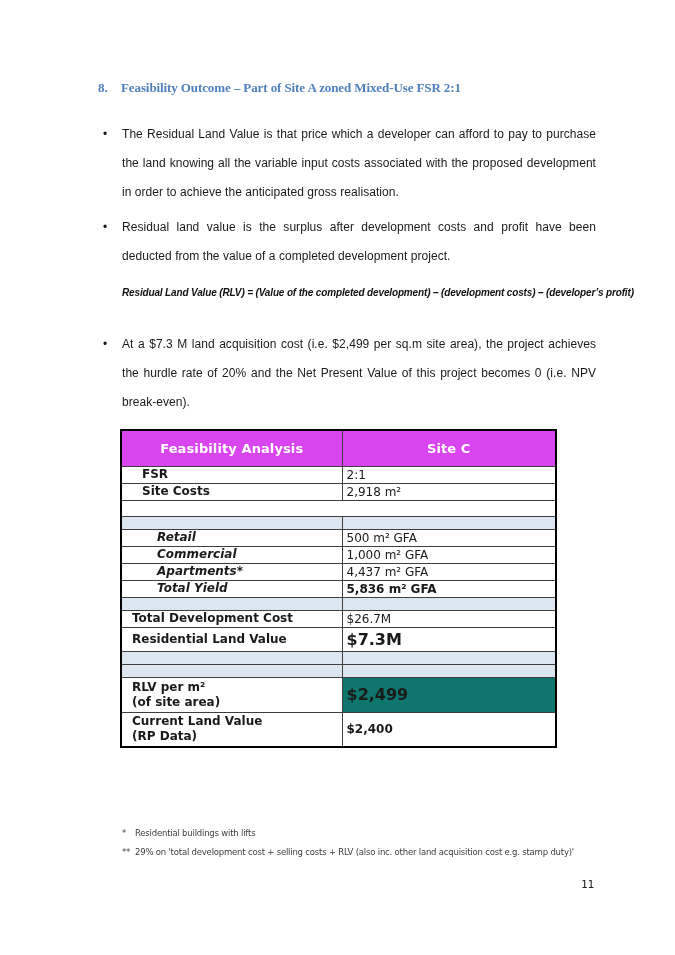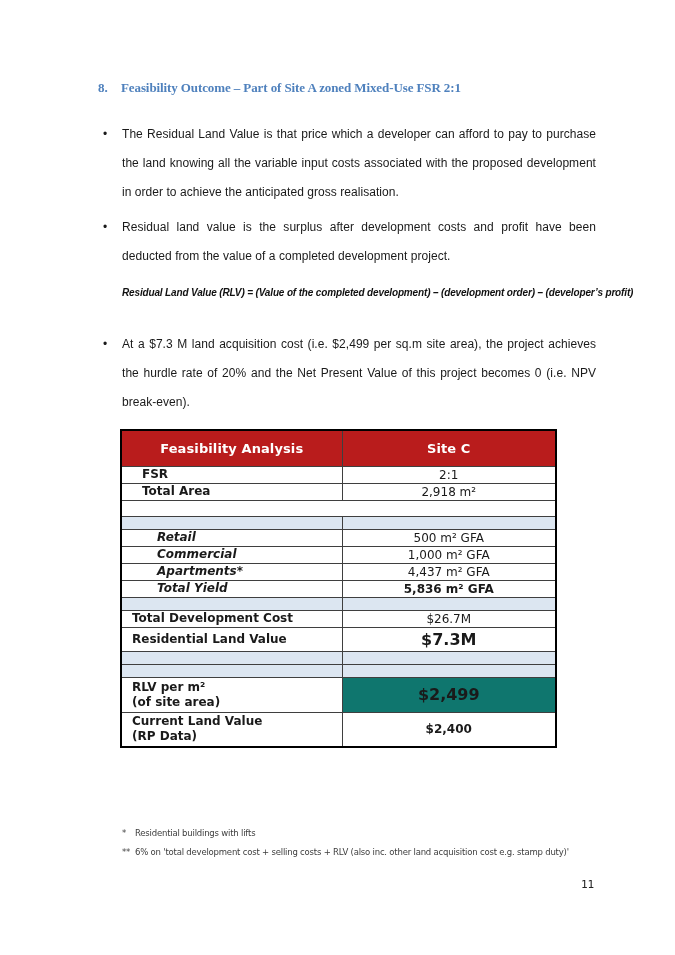--- a/index.html
+++ b/index.html
@@ -51,29 +51,29 @@
     font-family:"DejaVu Sans","Liberation Sans",sans-serif;
     border:2px solid #000;
   }
   table.feas td{
     border:1px solid #3f3f3f;
     padding:0 4px;
     box-sizing:border-box;
     vertical-align:middle;
   }
   .t-header td{
-    background:#b91c1c;color:#ffffff;
+    background:#d946ef;color:#ffffff;
     font-weight:bold;font-size:13px;text-align:center;
     height:36px;letter-spacing:0.1px;
   }
   .t-row td{font-size:12px;height:17px;}
   .t-row.rh-lg td{height:24px;}
   .t-row.rh-xl td{height:35px;}
   .c-label{font-weight:bold;text-align:left;white-space:pre-line;line-height:15px;}
-  .c-value{text-align:center;}
+  .c-value{}
   .ind0{padding-left:10px !important;}
   .ind1{padding-left:20px !important;}
   .ind2{padding-left:35px !important;font-style:italic;}
   .v-bold{font-weight:bold;}
   .v-lg{font-size:16px !important;}
   .bg-green{background:#0f766e;}
   .t-spacer-white td{height:16px;background:#fff;}
   .t-spacer-blue td{height:13px;background:#DCE6F1;}
 
   
@@ -103,21 +103,21 @@
   <div class="bullet bullet-1">
     <span class="b-marker">•</span>
     <span class="b-text">The Residual Land Value is that price which a developer can afford to pay to purchase the land knowing all the variable input costs associated with the proposed development in order to achieve the anticipated gross realisation.</span>
   </div>
 
   <div class="bullet bullet-2">
     <span class="b-marker">•</span>
     <span class="b-text">Residual land value is the surplus after development costs and profit have been deducted from the value of a completed development project.</span>
   </div>
 
-  <div class="formula">Residual Land Value (RLV) = (Value of the completed development) – (development order) – (developer’s profit)</div>
+  <div class="formula">Residual Land Value (RLV) = (Value of the completed development) – (development costs) – (developer’s profit)</div>
 
   <div class="bullet bullet-3">
     <span class="b-marker">•</span>
     <span class="b-text">At a $7.3 M land acquisition cost (i.e. $2,499 per sq.m site area), the project achieves the hurdle rate of 20% and the Net Present Value of this project becomes 0 (i.e. NPV break-even).</span>
   </div>
 
   <div class="table-wrap">
     <table class="feas">
       <colgroup>
         <col style="width:221px">
@@ -126,21 +126,21 @@
       <tbody>
           <tr class="t-header">
             <td class="">Feasibility Analysis</td>
             <td class="">Site C</td>
           </tr>
           <tr class="t-row">
             <td class="c-label ind1">FSR</td>
             <td class="c-value">2:1</td>
           </tr>
           <tr class="t-row">
-            <td class="c-label ind1">Total Area</td>
+            <td class="c-label ind1">Site Costs</td>
             <td class="c-value">2,918 m²</td>
           </tr>
           <tr class="t-spacer-white">
             <td class="" colspan="2"></td>
           </tr>
           <tr class="t-spacer-blue">
             <td class=""></td>
             <td class=""></td>
           </tr>
           <tr class="t-row">
@@ -193,19 +193,19 @@
     </table>
   </div>
 
   <div class="footnotes">
     <div class="footnote">
       <span class="f-marker">*</span>
       <span class="f-text">Residential buildings with lifts</span>
     </div>
     <div class="footnote">
       <span class="f-marker">**</span>
-      <span class="f-text">6% on 'total development cost + selling costs + RLV (also inc. other  land acquisition cost e.g. stamp duty)'</span>
+      <span class="f-text">29% on 'total development cost + selling costs + RLV (also inc. other  land acquisition cost e.g. stamp duty)'</span>
     </div>
   </div>
 
   <div class="page-number">11</div>
 
 </div>
 
 </body></html>

